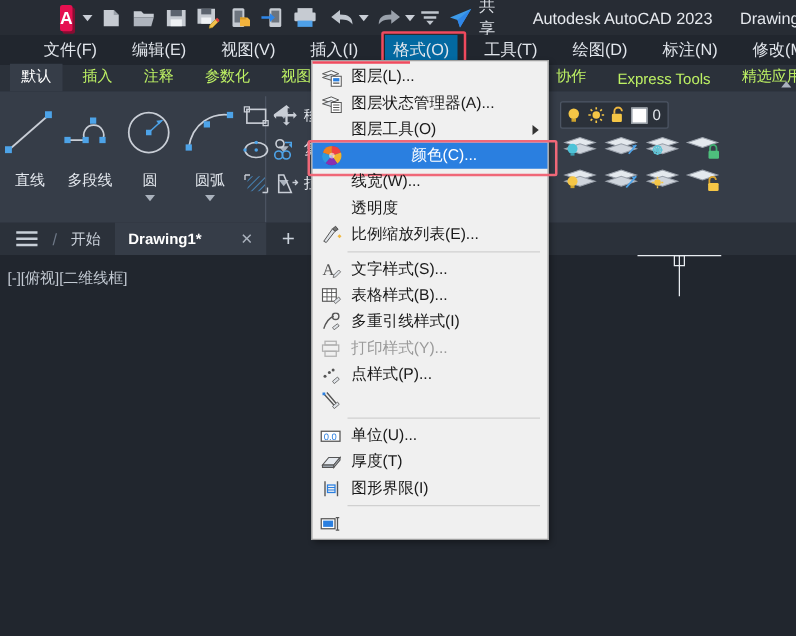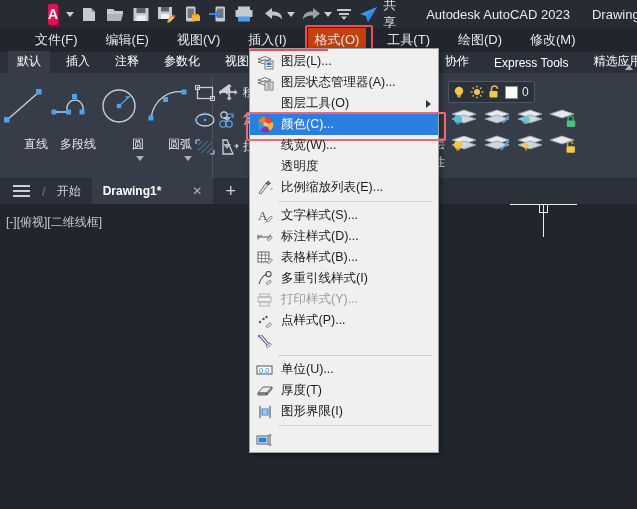--- a/index.html
+++ b/index.html
@@ -52,37 +52,37 @@
     background: #21262e;
     display: flex; align-items: center;
   }
   .menu-item {
     color: #e2e6ec; font-size: 13px;
     padding: 3px 7px; margin-left: 14px;
     white-space: nowrap; position: relative;
   }
   .menu-item.first { margin-left: 12px; }
   .menu-item.open {
-    background: #c2410c;
+    background: #0369a1;
   }
   .menu-item.open::after {
     content: ""; position: absolute; left: -3px; top: -3px;
     width: calc(100% + 6px); height: calc(100% + 6px);
     border: 2px solid #f04a5e; border-radius: 2px;
     pointer-events: none;
   }
 
   
   .ribbon-tabs {
     position: absolute; top: 52px; left: 0; width: 637px; height: 21px;
     background: #2b313a;
     display: flex; align-items: flex-end;
   }
   .rtab {
-    color: #ffffff; font-size: 12px;
+    color: #bef264; font-size: 12px;
     padding: 2px 9px 3px 9px; margin-left: 7px; white-space: nowrap;
   }
   .rtab.first { margin-left: 8px; }
   .rtab.active {
     background: #363d48; color: #ffffff;
   }
   .rtab-arrow {
     position: absolute; right: 4px; bottom: 3px;
     width: 0; height: 0;
     border-left: 4px solid transparent; border-right: 4px solid transparent;
@@ -103,21 +103,21 @@
     gap: 4px;
   }
   .rpanel-title .tcaret {
     width: 0; height: 0;
     border-left: 4px solid transparent; border-right: 4px solid transparent;
     border-top: 5px solid #aab2bd;
   }
   .rsep { width: 1px; background: #4b5361; margin: 4px 0 4px 0; height: 117px; }
 
   .big-tool {
-    width: 56px; display: flex; flex-direction: column; align-items: flex-end;
+    width: 56px; display: flex; flex-direction: column; align-items: center;
     padding-top: 2px;
   }
   .big-tool .glyph { height: 56px; display:flex; align-items:center; justify-content:center;}
   .big-tool .lbl { color: #e4e8ee; font-size: 12px; margin-top: 1px; }
   .big-tool .dcaret {
     width: 0; height: 0; margin-top: 3px;
     border-left: 4px solid transparent; border-right: 4px solid transparent;
     border-top: 5px solid #aab2bd;
   }
 
@@ -199,21 +199,21 @@
     height: 21px; padding-left: 4px; z-index: 2;
     color: #1a1a1a; font-size: 12.5px; white-space: nowrap;
   }
   .dd-item .ic {
     width: 22px; min-width: 22px; height: 18px;
     display: flex; align-items: center; justify-content: center;
     margin-right: 5px;
   }
   .dd-item.disabled { color: #9a9a9a; }
   .dd-item.sel {
-    background: #2a7fe0; color: #ffffff;
+    background: #2a7fe0; color: #ffffff; gap: 48px;
   }
   .dd-item.sel::after {
     content: ""; position: absolute; left: -4px; top: -2px;
     width: calc(100% + 8px); height: calc(100% + 4px);
     border: 2px solid #f06878; border-radius: 2px; pointer-events: none;
   }
   .dd-sep { height: 1px; background: #d0d0d0; margin: 3px 6px 3px 28px; position: relative; z-index: 2; }
   .dd-arrow {
     position: absolute; right: 7px; top: 50%; transform: translateY(-50%);
     width: 0; height: 0;
@@ -319,20 +319,21 @@
   </div>
 
   <div class="menubar">
     <div class="menu-item first">文件(F)</div>
     <div class="menu-item">编辑(E)</div>
     <div class="menu-item">视图(V)</div>
     <div class="menu-item">插入(I)</div>
     <div class="menu-item open">格式(O)</div>
     <div class="menu-item">工具(T)</div>
     <div class="menu-item">绘图(D)</div>
+    <div class="menu-item">标注(N)</div>
     <div class="menu-item">修改(M)</div>
 
   </div>
 
   <div class="ribbon-tabs">
     <div class="rtab active first">默认</div>
     <div class="rtab">插入</div>
     <div class="rtab">注释</div>
     <div class="rtab">参数化</div>
     <div class="rtab">视图</div>
@@ -755,30 +756,20 @@
     <div class="dd-item">
       <span class="ic">
         <svg width="17" height="16" viewBox="0 0 17 16">
           <text x="1" y="12" font-family="Liberation Serif, serif" font-size="13" fill="#555">A</text>
           <path d="M10 12 l4 -4 1.5 1.5 -4 4 -2 .5 Z" fill="#dfe3e8" stroke="#666" stroke-width=".7"></path>
         </svg>
       </span>
       <span class="txt">文字样式(S)...</span>
     </div>
 
-    <div class="dd-item">
-      <span class="ic">
-        <svg width="17" height="16" viewBox="0 0 17 16">
-          <path d="M1 8 h12 M1 5.5 v5 M13 5.5 v5" stroke="#555" stroke-width="1"></path>
-          <path d="M2 8 l3-2 M13 8 l-3 2" stroke="#555" stroke-width=".9"></path>
-          <path d="M10 10 l4 -3 1.3 1.8 -4 3 Z" fill="#dfe3e8" stroke="#666" stroke-width=".7"></path>
-        </svg>
-      </span>
-      <span class="txt">标注样式(D)...</span>
-    </div>
 
     <div class="dd-item">
       <span class="ic">
         <svg width="17" height="16" viewBox="0 0 17 16">
           <rect x="1" y="2" width="11" height="10" fill="#fff" stroke="#555" stroke-width=".9"></rect>
           <path d="M1 5 h11 M1 8.5 h11 M4.6 2 v10 M8.3 2 v10" stroke="#555" stroke-width=".7"></path>
           <path d="M10 12 l4 -3.4 1.4 1.9 -4 3.4 Z" fill="#dfe3e8" stroke="#666" stroke-width=".7"></path>
         </svg>
       </span>
       <span class="txt">表格样式(B)...</span>

